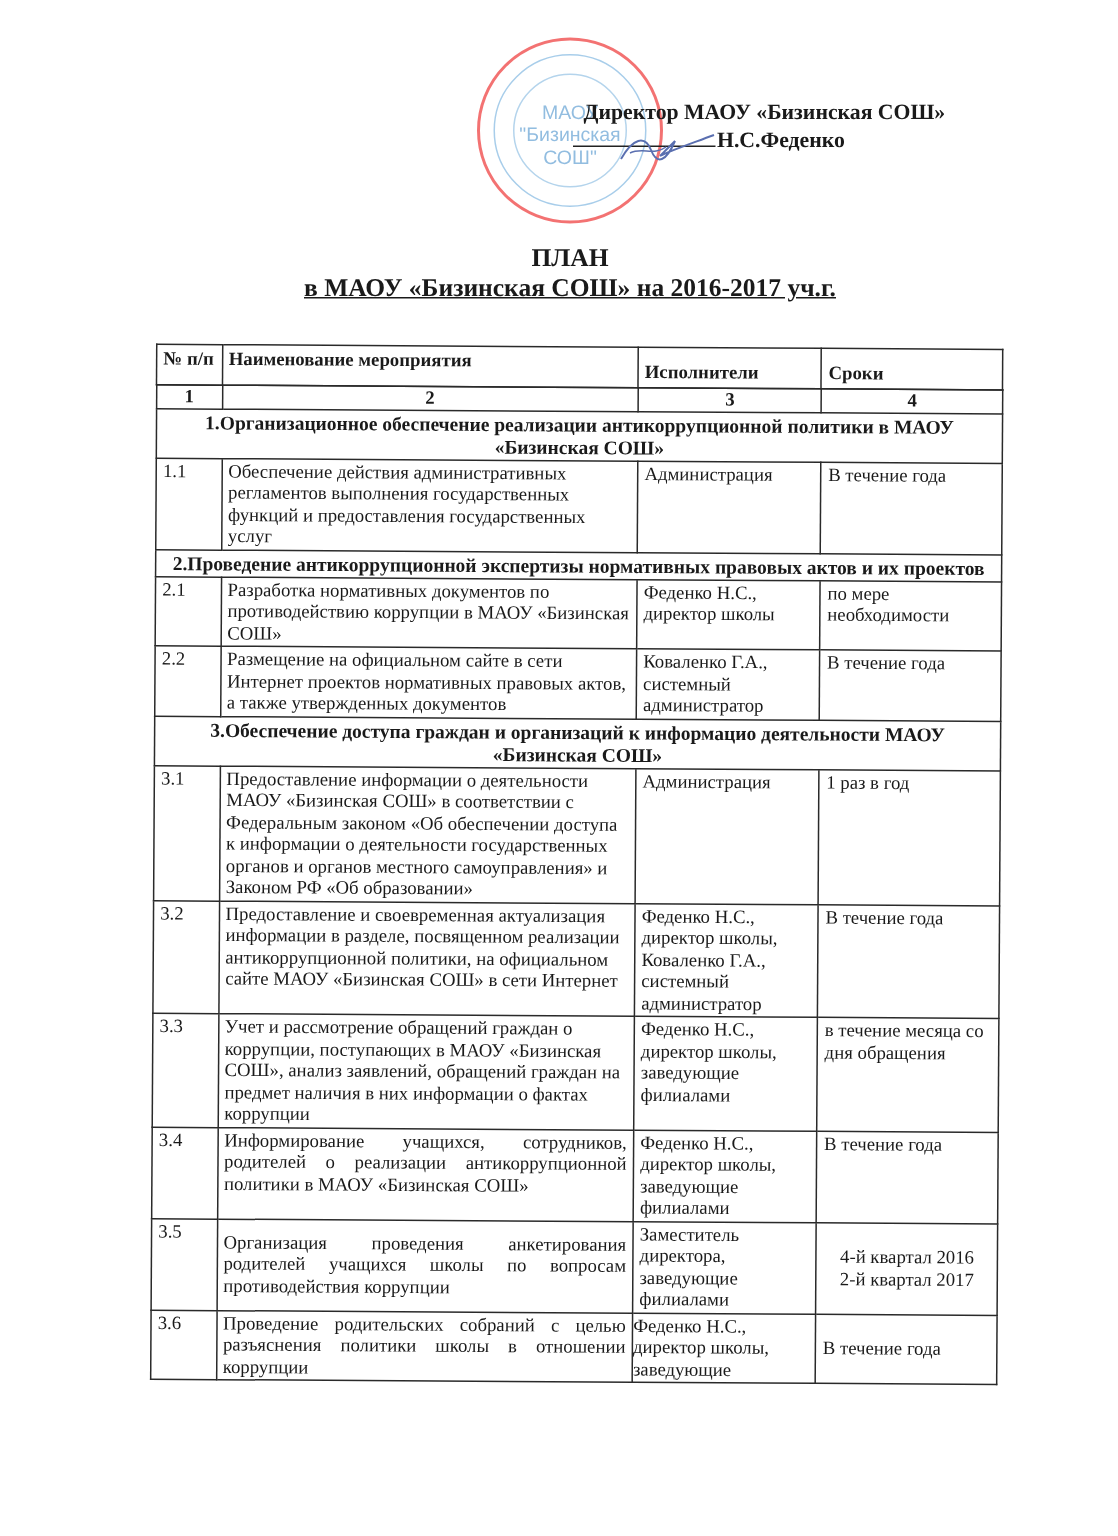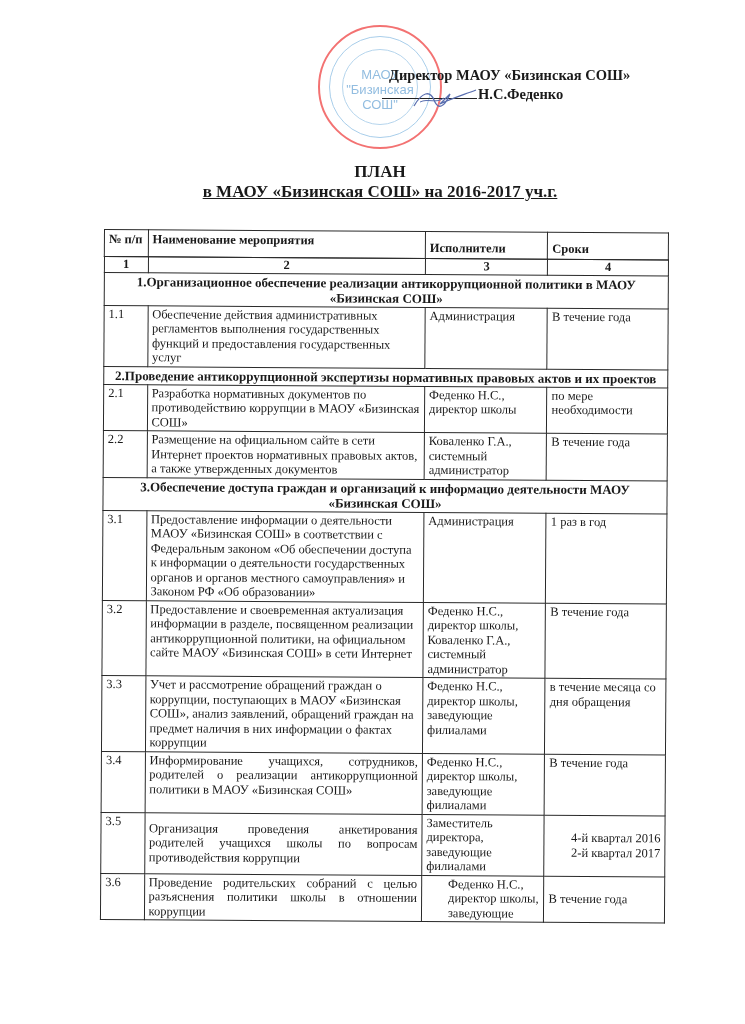--- a/index.html
+++ b/index.html
@@ -151,25 +151,25 @@
   <tr>
     <td>3.4</td>
     <td class="justify">Информирование учащихся, сотрудников, родителей о реализации антикоррупционной политики в МАОУ «Бизинская СОШ»</td>
     <td>Феденко Н.С., директор школы, заведующие филиалами</td>
     <td>В течение года</td>
   </tr>
   <tr>
     <td>3.5</td>
     <td class="justify middle">Организация проведения анкетирования родителей учащихся школы по вопросам противодействия коррупции</td>
     <td>Заместитель директора, заведующие филиалами</td>
-    <td class="middle" style="text-align:right">
+    <td class="middle" style="text-align:center">
       <div>4-й квартал 2016</div>
       <div>2-й квартал 2017</div>
     </td>
   </tr>
   <tr>
     <td>3.6</td>
     <td class="justify">Проведение родительских собраний с целью разъяснения политики школы в отношении коррупции</td>
-    <td style="padding-left:26px">Феденко Н.С., директор школы, заведующие</td>
+    <td style="padding-left:0">Феденко Н.С., директор школы, заведующие</td>
     <td class="middle">В течение года</td>
   </tr>
 </tbody>
   </table>
 
 </body></html>

